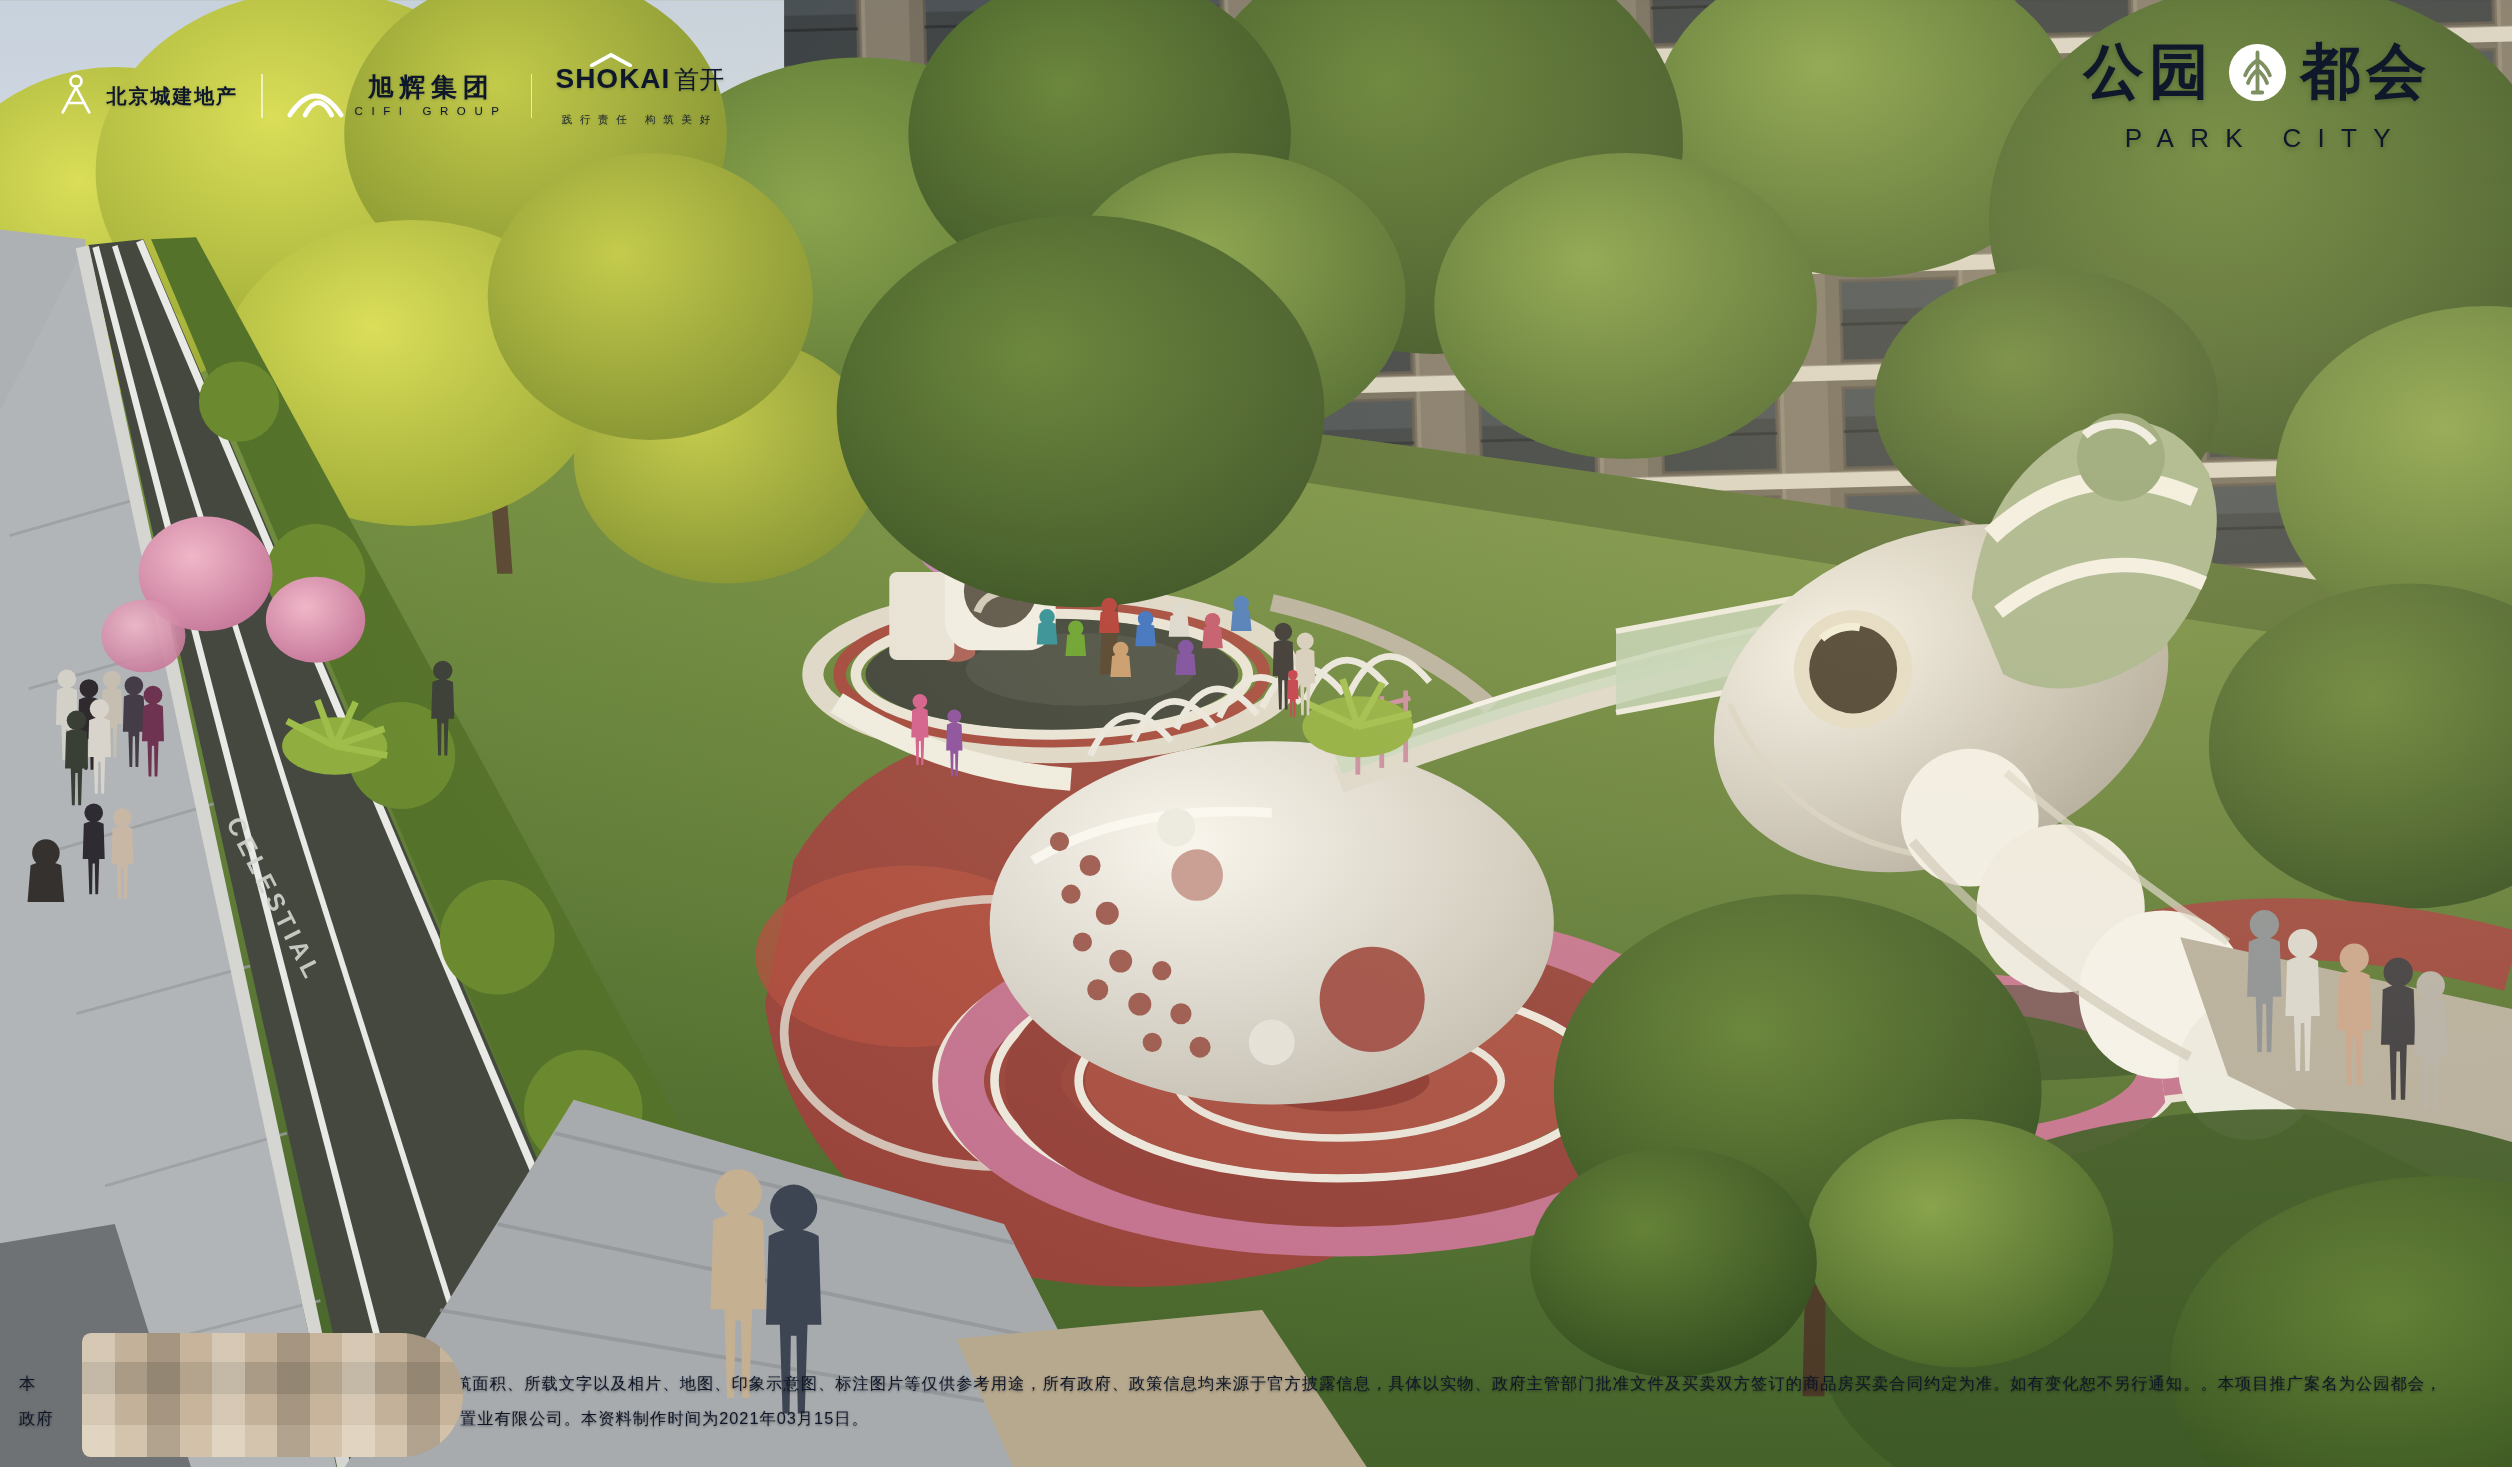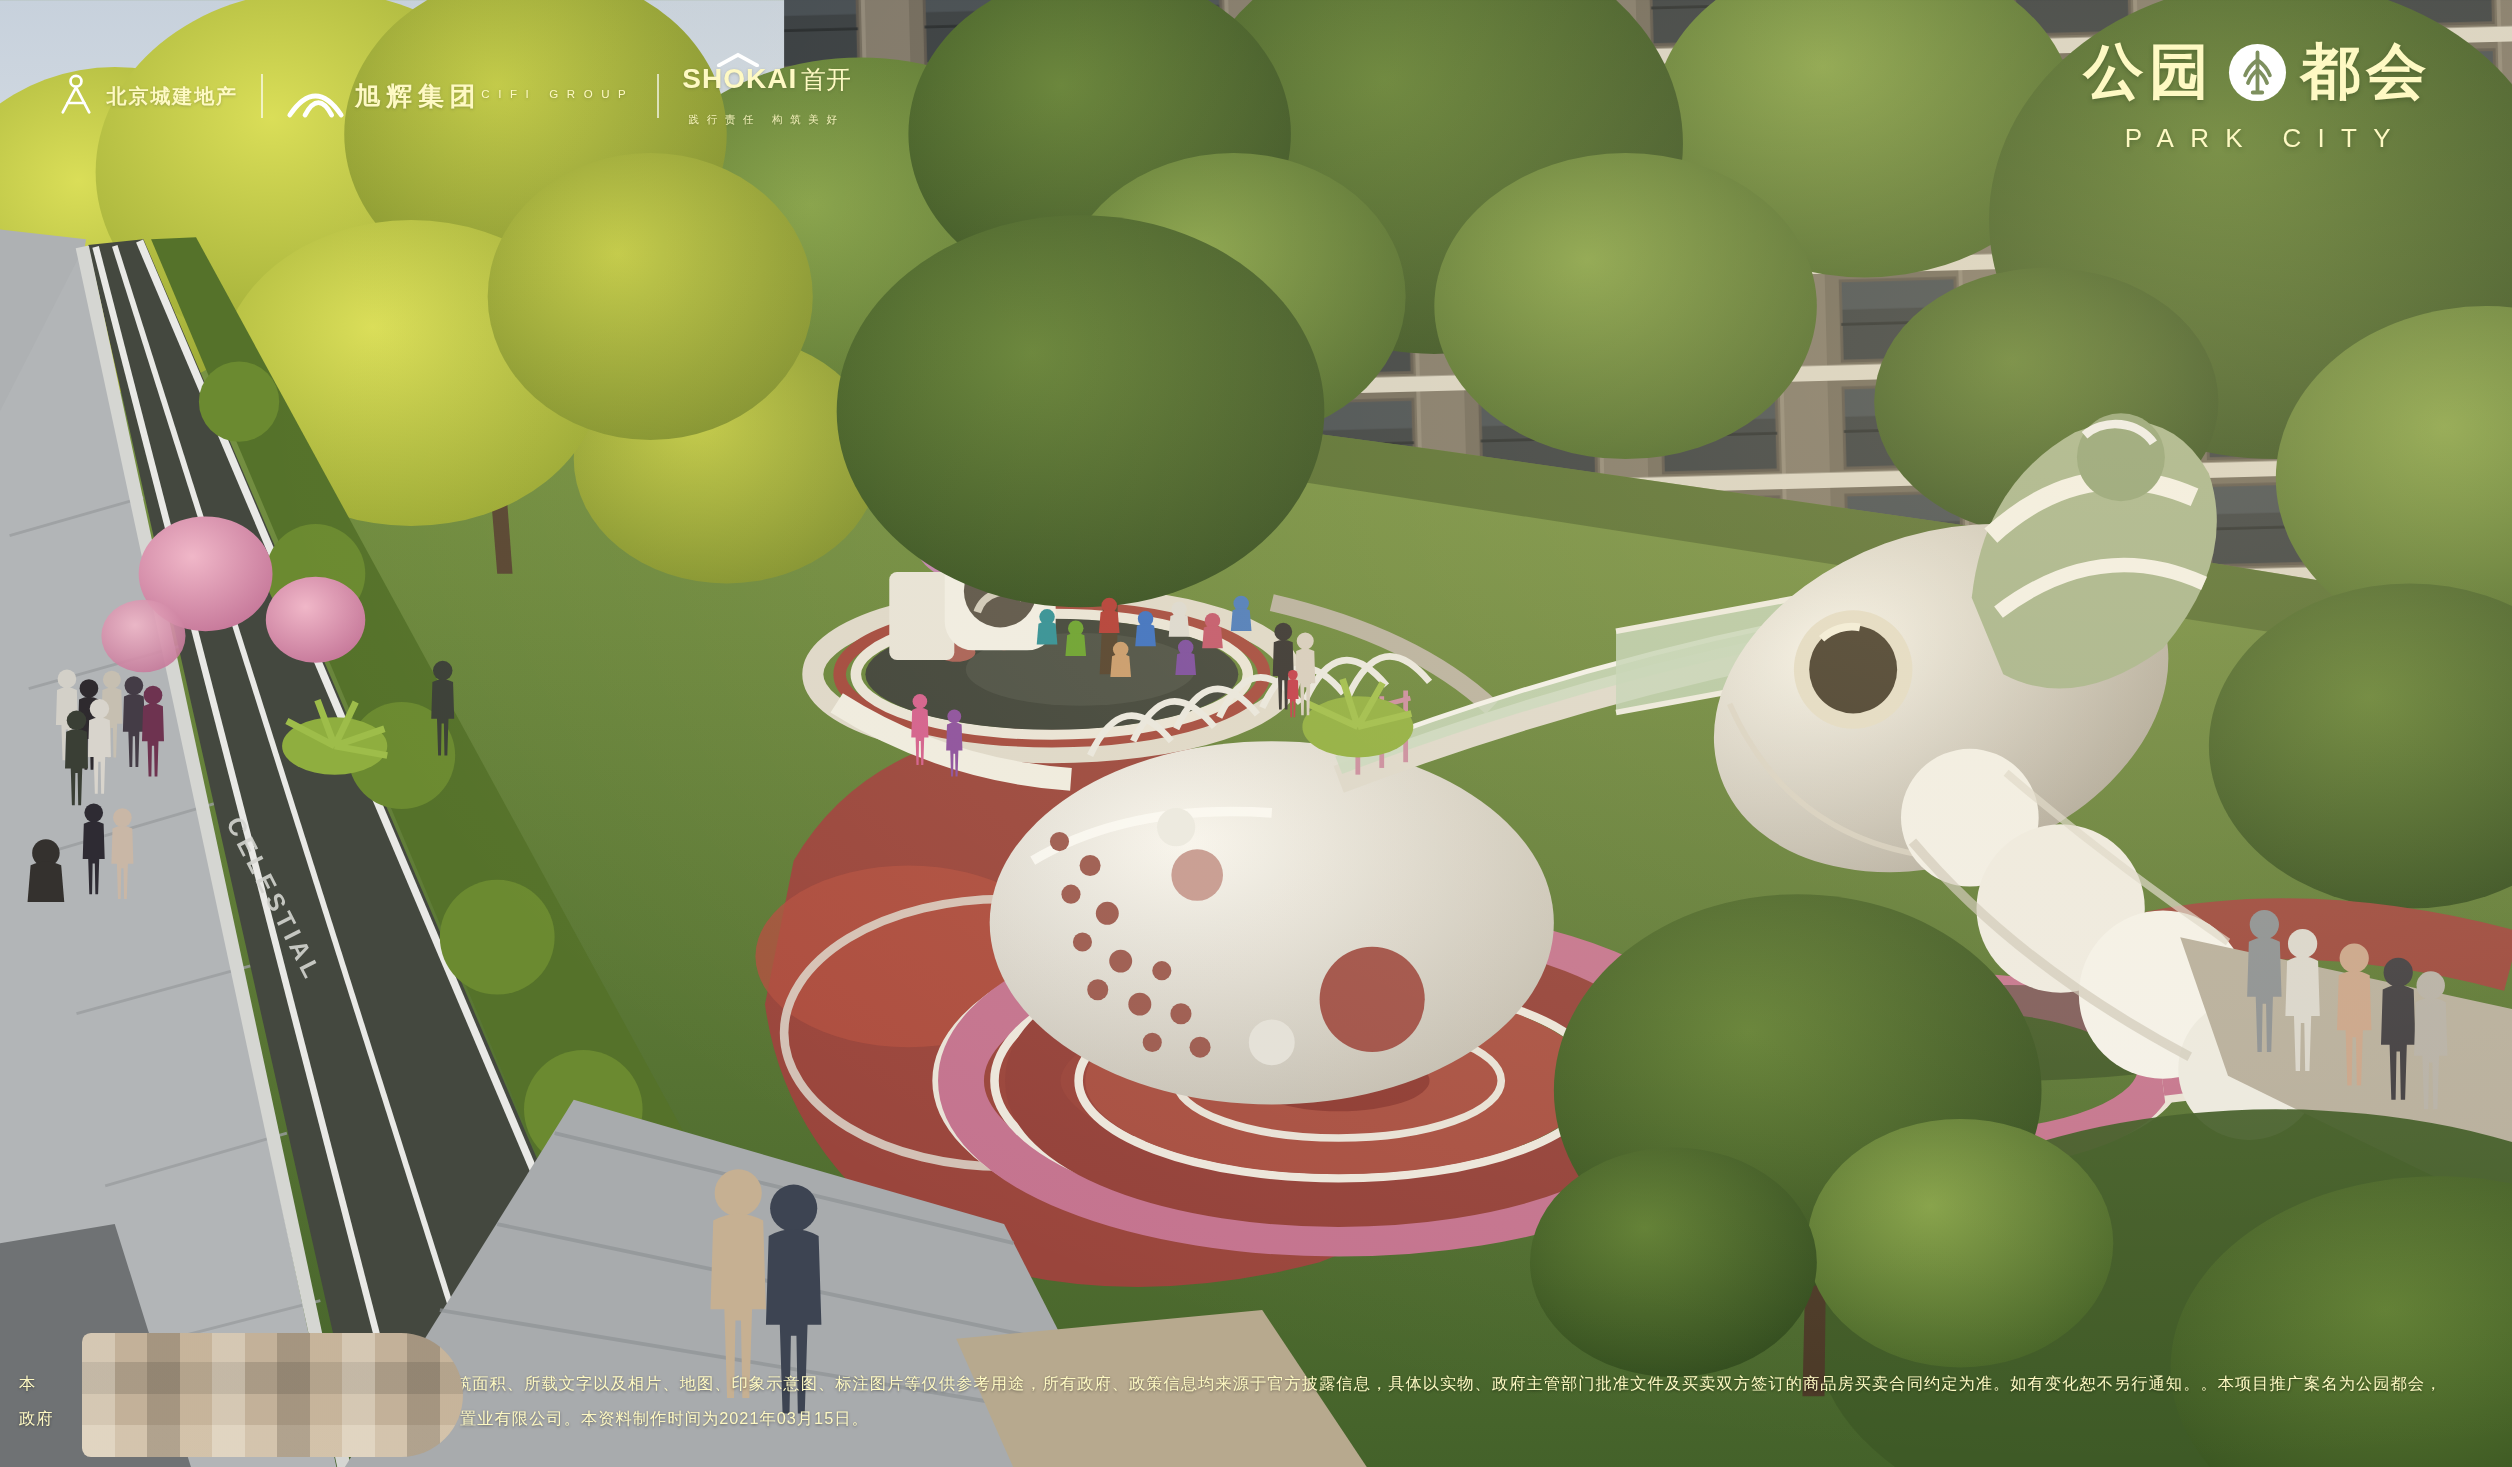--- a/index.html
+++ b/index.html
@@ -1,26 +1,26 @@
 <!DOCTYPE html>
 <html><head>
 <meta charset="utf-8">
 <style>
   html,body{margin:0;padding:0}
   body{width:2512px;height:1468px;position:relative;overflow:hidden;
        background:#6f8b3d;font-family:"Liberation Sans",sans-serif}
   .scene{position:absolute;left:0;top:0;width:2512px;height:1468px}
-  .ov{position:absolute;color:#fef9c3}
+  .ov{position:absolute;color:#0f172a}
   
   .logo-strip{left:55px;top:65px;display:flex;align-items:center;gap:23px;
               text-shadow:0 1px 2.9px rgba(80,90,60,.35)}
   .logo-item{display:flex;align-items:center;gap:9.6px}
   .bucg-name{font-size:20px;font-weight:700;letter-spacing:1.9px}
   .vdiv{width:1.9px;height:44px;background:rgba(255,255,255,.65)}
-  .cifi-col{display:flex;flex-direction:row;line-height:1}
+  .cifi-col{display:flex;flex-direction:column;align-items:center;line-height:1}
   .cifi-cn{font-size:26px;font-weight:700;letter-spacing:5.7px}
   .cifi-en{font-size:11.5px;letter-spacing:8.6px;margin-top:5.7px;font-weight:400}
   .shokai{display:flex;flex-direction:column;align-items:center;position:relative}
   .shokai-row{display:flex;align-items:baseline;gap:3.8px;line-height:1}
   .shokai-latin{font-size:28px;font-weight:700;letter-spacing:1px}
   .shokai-cn{font-size:25px;font-weight:400}
   .shokai-roof{position:absolute;top:-13.4px;left:33px}
   .shokai-slogan{font-size:10.5px;letter-spacing:7.7px;margin-top:20px;opacity:.92;white-space:nowrap}
   
   .project-logo{right:80px;top:42px;text-align:center;

